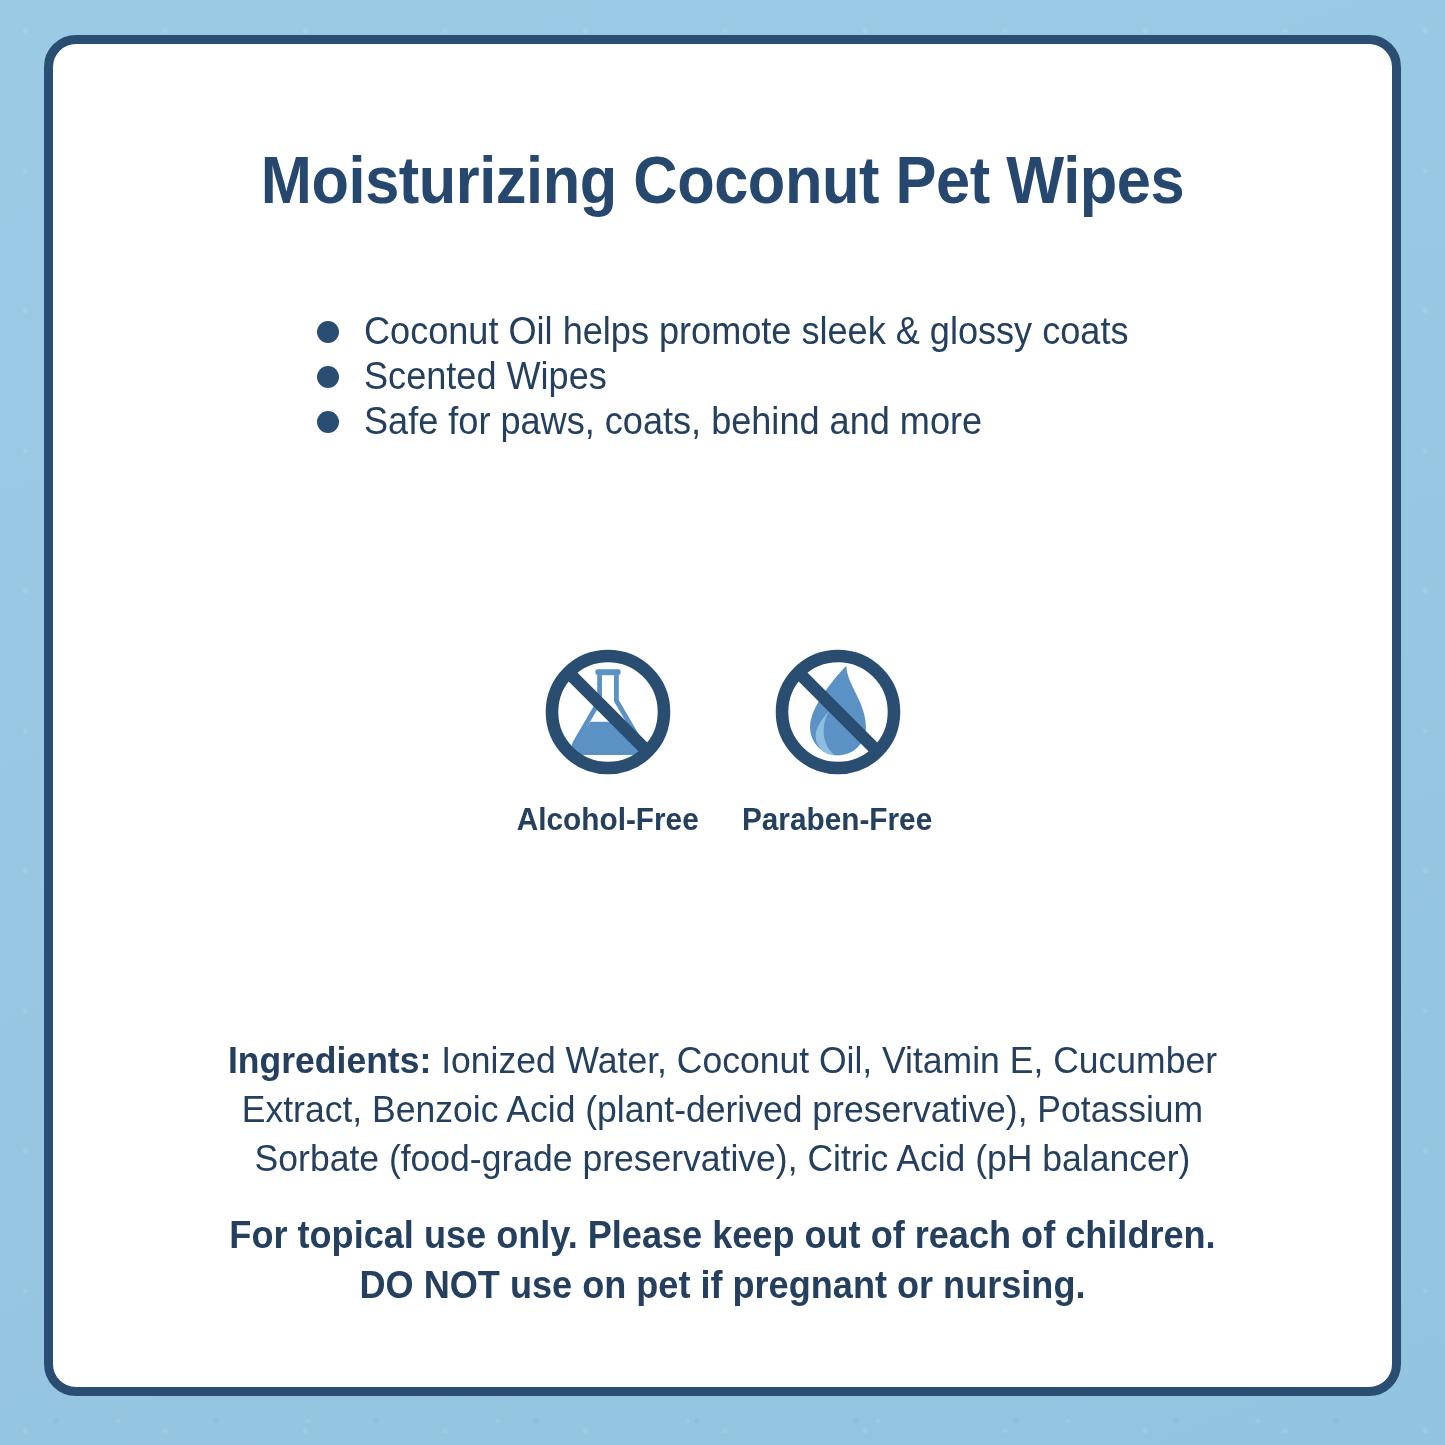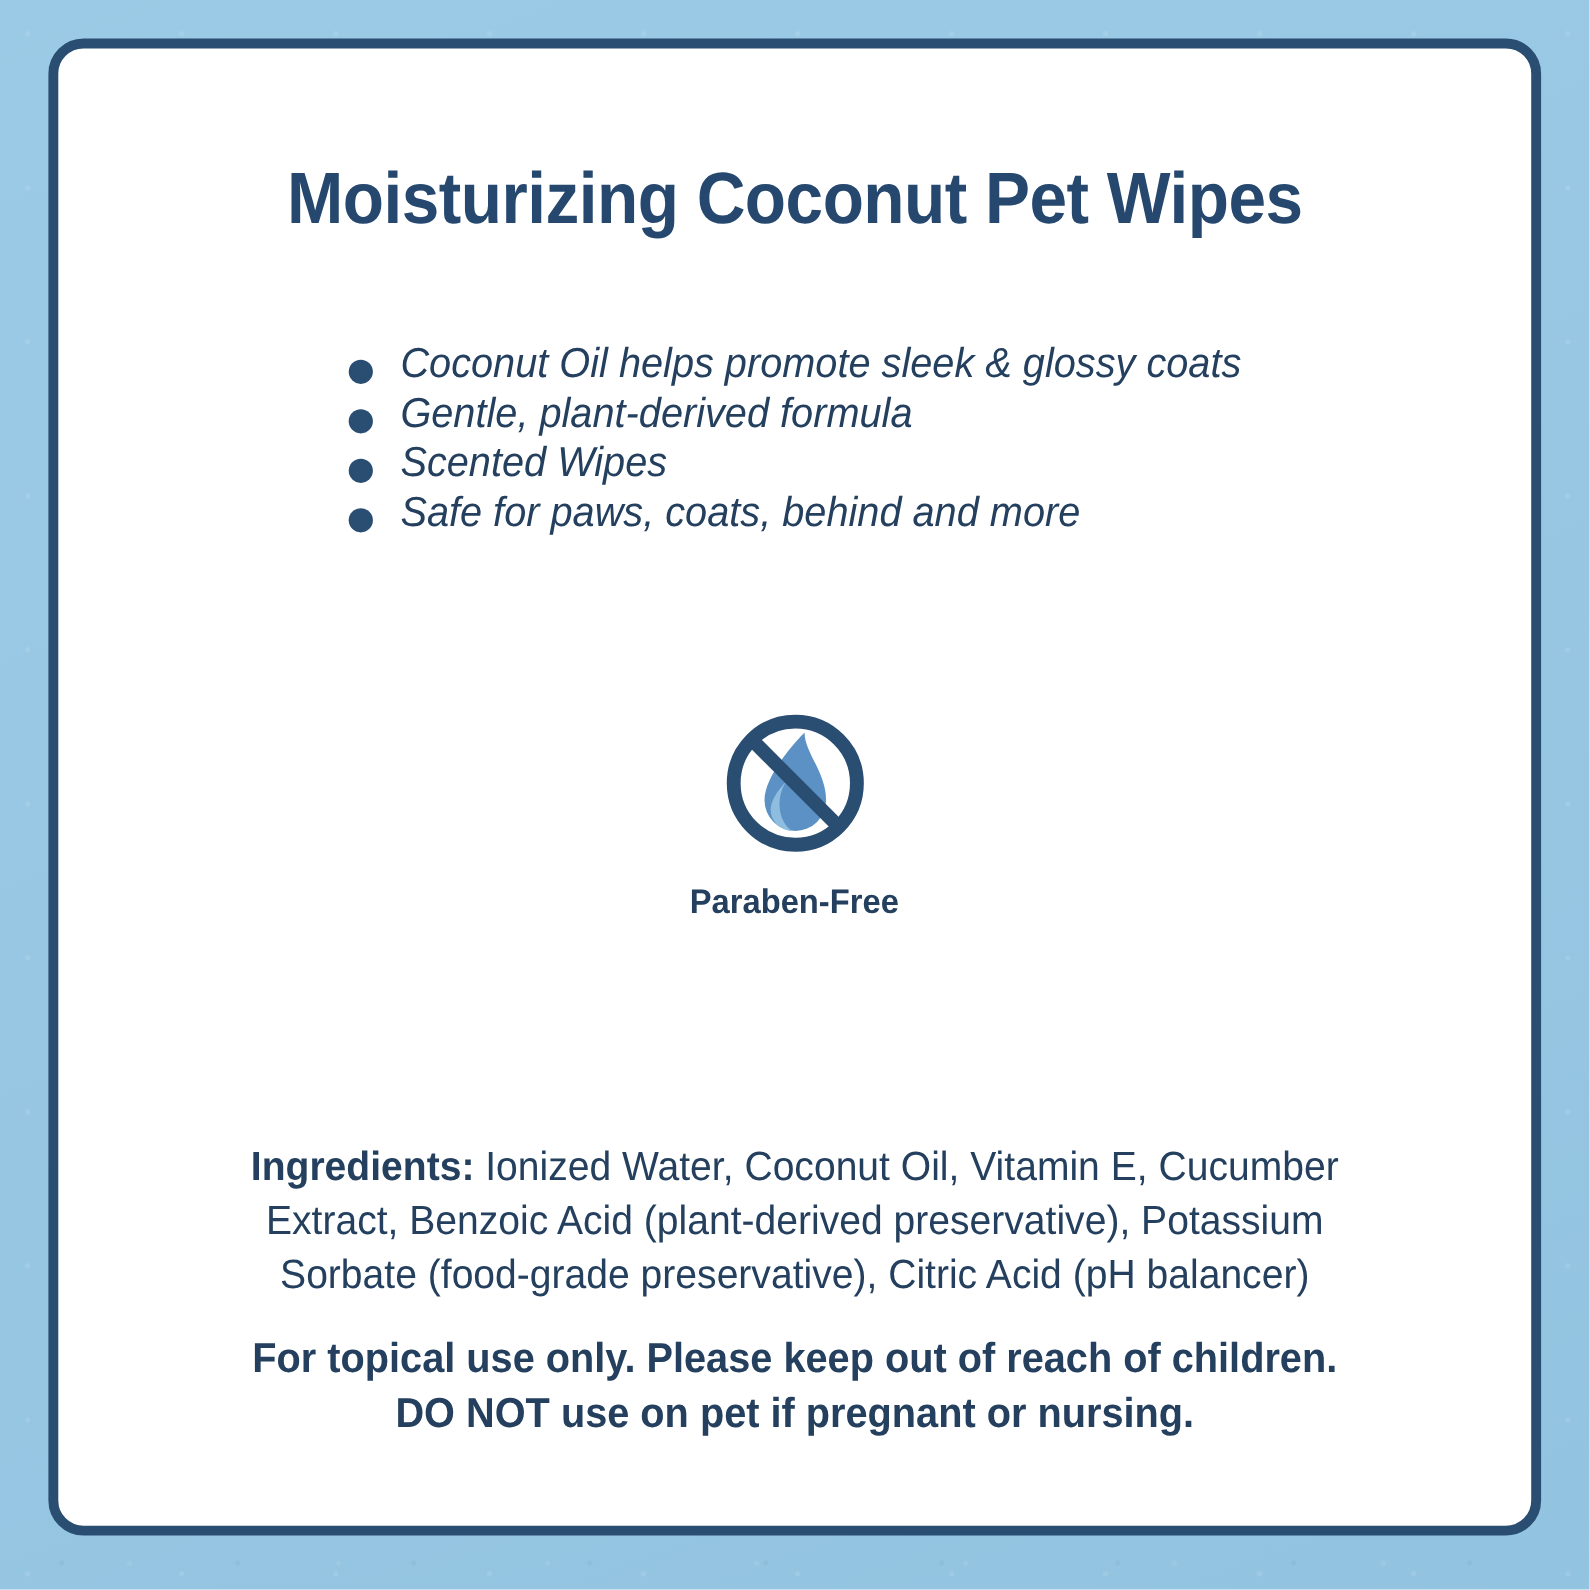--- a/index.html
+++ b/index.html
@@ -63,23 +63,22 @@
   .bullets {
     position: absolute;
     left: 264px;
     top: 265px;
     list-style: none;
     margin: 0;
     padding: 0;
   }
   .bullet-row {
     display: flex;
-    align-items: center;
+    align-items: flex-start;
     height: 45px;
-    font-style: italic;
   }
   .bullet-dot {
     flex: 0 0 auto;
     width: 22px;
     height: 22px;
     border-radius: 50%;
     background: #2a4d72;
     margin-top: 12px;
     margin-right: 25px;
   }
@@ -164,37 +163,45 @@
 <div class="bg-texture"></div>
 
 <div class="card">
 
   <h1 class="title">Moisturizing Coconut Pet Wipes</h1>
 
   <ul class="bullets">
     <li class="bullet-row">
       <span class="bullet-dot"></span>
       <span class="bullet-text">Coconut Oil helps promote sleek &amp; glossy coats</span>
-    </li>
-    <li class="bullet-row">
-      <span class="bullet-dot"></span>
-      <span class="bullet-text">Gentle, plant-derived formula</span>
     </li>
     <li class="bullet-row">
       <span class="bullet-dot"></span>
       <span class="bullet-text">Scented Wipes</span>
     </li>
     <li class="bullet-row">
       <span class="bullet-dot"></span>
       <span class="bullet-text">Safe for paws, coats, behind and more</span>
     </li>
   </ul>
 
   <div class="badges">
 
+    <div class="badge">
+      <svg class="badge-icon" viewBox="0 0 100 100">
+        <g>
+          <path d="M44 22 h12 v20 l17 29 a5 5 0 0 1 -4 8 h-38 a5 5 0 0 1 -4 -8 l17 -29 z" fill="none" stroke="#5b91c4" stroke-width="3.4" stroke-linejoin="round"></path>
+          <path d="M37.5 57 h25 l10.5 14 a5 5 0 0 1 -4 8 h-38 a5 5 0 0 1 -4 -8 z" fill="#5b91c4"></path>
+          <rect x="41" y="19.5" width="18" height="4" rx="1.4" fill="#5b91c4"></rect>
+        </g>
+        <circle cx="50" cy="50" r="40" fill="none" stroke="#2a4d72" stroke-width="9"></circle>
+        <line x1="21.7" y1="21.7" x2="78.3" y2="78.3" stroke="#2a4d72" stroke-width="9" stroke-linecap="butt"></line>
+      </svg>
+      <div class="badge-label">Alcohol-Free</div>
+    </div>
 
 
 
     <div class="badge">
       <svg class="badge-icon" viewBox="0 0 100 100">
         <path d="M56 17 c0 0 -26 26 -26 44 a20 20 0 0 0 40 0 c0 -18 -14 -31 -14 -44 z" fill="#5b91c4"></path>
         <path d="M44 49 c-6 6 -10 13 -10 18 a14 14 0 0 0 14 14 c-9 -6 -11 -21 -4 -32 z" fill="#8fbde0"></path>
         <circle cx="50" cy="50" r="40" fill="none" stroke="#2a4d72" stroke-width="9"></circle>
         <line x1="21.7" y1="21.7" x2="78.3" y2="78.3" stroke="#2a4d72" stroke-width="9"></line>
       </svg>

